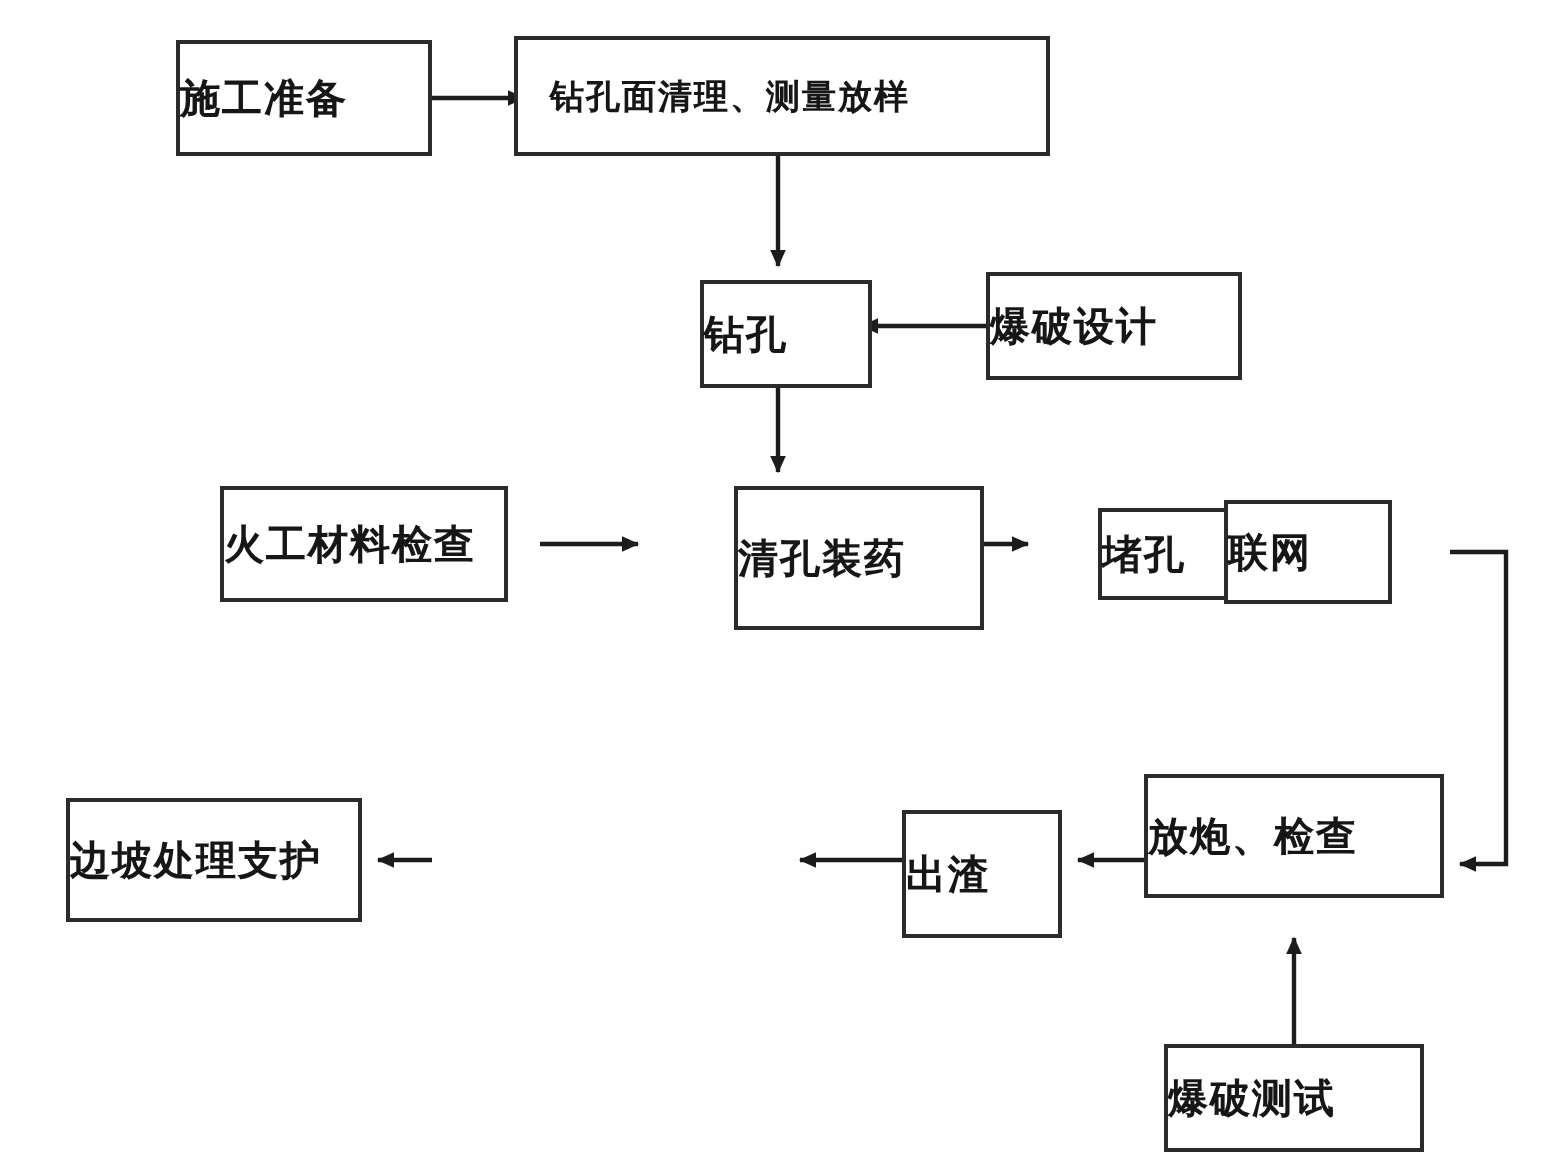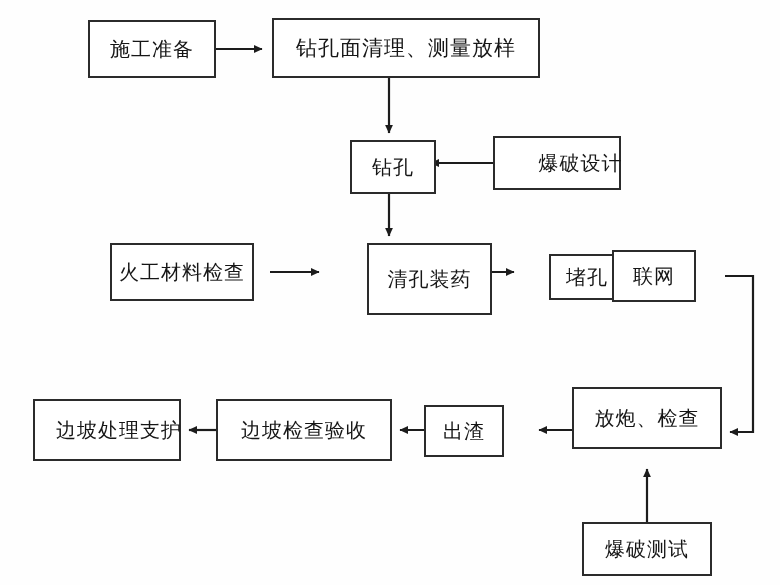--- a/index.html
+++ b/index.html
@@ -9,37 +9,37 @@
     font-family:"DejaVu Sans","Liberation Sans",sans-serif;
     overflow:hidden;
   }
   #canvas{position:relative;width:780px;height:585px;background:#fefefe;}
   svg.links{position:absolute;left:0;top:0;width:780px;height:585px;}
   .node{
     position:absolute;
     box-sizing:border-box;
     border:2px solid #2b2b2b;
     background:#ffffff;
-    display:flex;align-items:center;justify-content:center;
+    display:flex;align-items:center;justify-content:flex-start;
     color:#161616;
     letter-spacing:1px;
     white-space:nowrap;
-    font-weight:400;
+    font-weight:700;
   }
   .n-prep       {left:88px; top:20px;  width:128px;height:58px; font-size:20px;}
-  .n-clean      {left:272px;top:18px;  width:268px;height:60px; font-size:21px;}
+  .n-clean      {left:257px;top:18px;  width:268px;height:60px; font-size:17px;padding-left:16px;}
   .n-drill      {left:337px;top:140px; width:86px; height:54px; font-size:20px;margin-left:13px;}
-  .n-design     {left:493px;top:136px; width:128px;height:54px; font-size:20px;padding-left:47px;}
+  .n-design     {left:493px;top:136px; width:128px;height:54px; font-size:20px;}
   .n-material   {left:110px;top:243px; width:144px;height:58px; font-size:20px;}
   .n-charge     {left:327px;top:243px; width:125px;height:72px; font-size:20px;margin-left:40px;}
   .n-plug       {left:549px;top:254px; width:76px; height:46px; font-size:20px;}
   .n-network    {left:612px;top:250px; width:84px; height:52px; font-size:20px;}
-  .n-slope-sup  {left:33px; top:399px; width:148px;height:62px; font-size:20px;padding-left:24px;}
+  .n-slope-sup  {left:33px; top:399px; width:148px;height:62px; font-size:20px;}
   .n-slope-insp {left:216px;top:399px; width:176px;height:62px; font-size:20px;}
-  .n-muck       {left:424px;top:405px; width:80px; height:52px; font-size:20px;}
+  .n-muck       {left:451px;top:405px; width:80px; height:64px; font-size:20px;}
   .n-blast-chk  {left:572px;top:387px; width:150px;height:62px; font-size:20px;}
   .n-blast-test {left:582px;top:522px; width:130px;height:54px; font-size:20px;}
 </style>
 </head>
 <body>
 
 <div id="canvas">
 
   <svg class="links" viewBox="0 0 780 585" xmlns="http://www.w3.org/2000/svg">
     <defs>
@@ -83,23 +83,20 @@
     </div>
   <div class="node n-plug">
       <span>堵孔</span>
     </div>
   <div class="node n-network">
       <span>联网</span>
     </div>
   <div class="node n-slope-sup">
       <span>边坡处理支护</span>
     </div>
-  <div class="node n-slope-insp">
-      <span>边坡检查验收</span>
-    </div>
   <div class="node n-muck">
       <span>出渣</span>
     </div>
   <div class="node n-blast-chk">
       <span>放炮、检查</span>
     </div>
   <div class="node n-blast-test">
       <span>爆破测试</span>
     </div>
 

